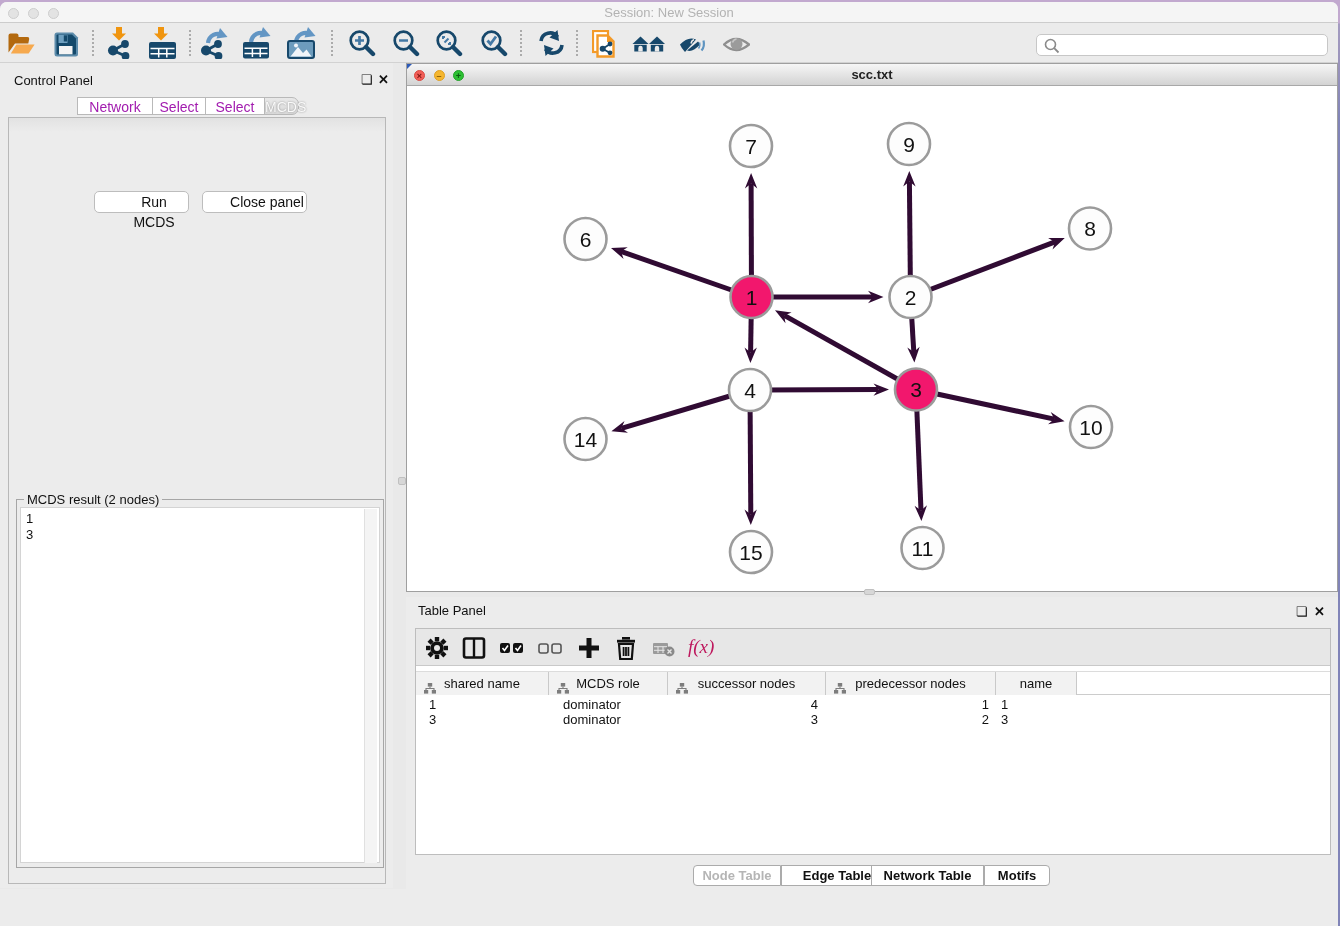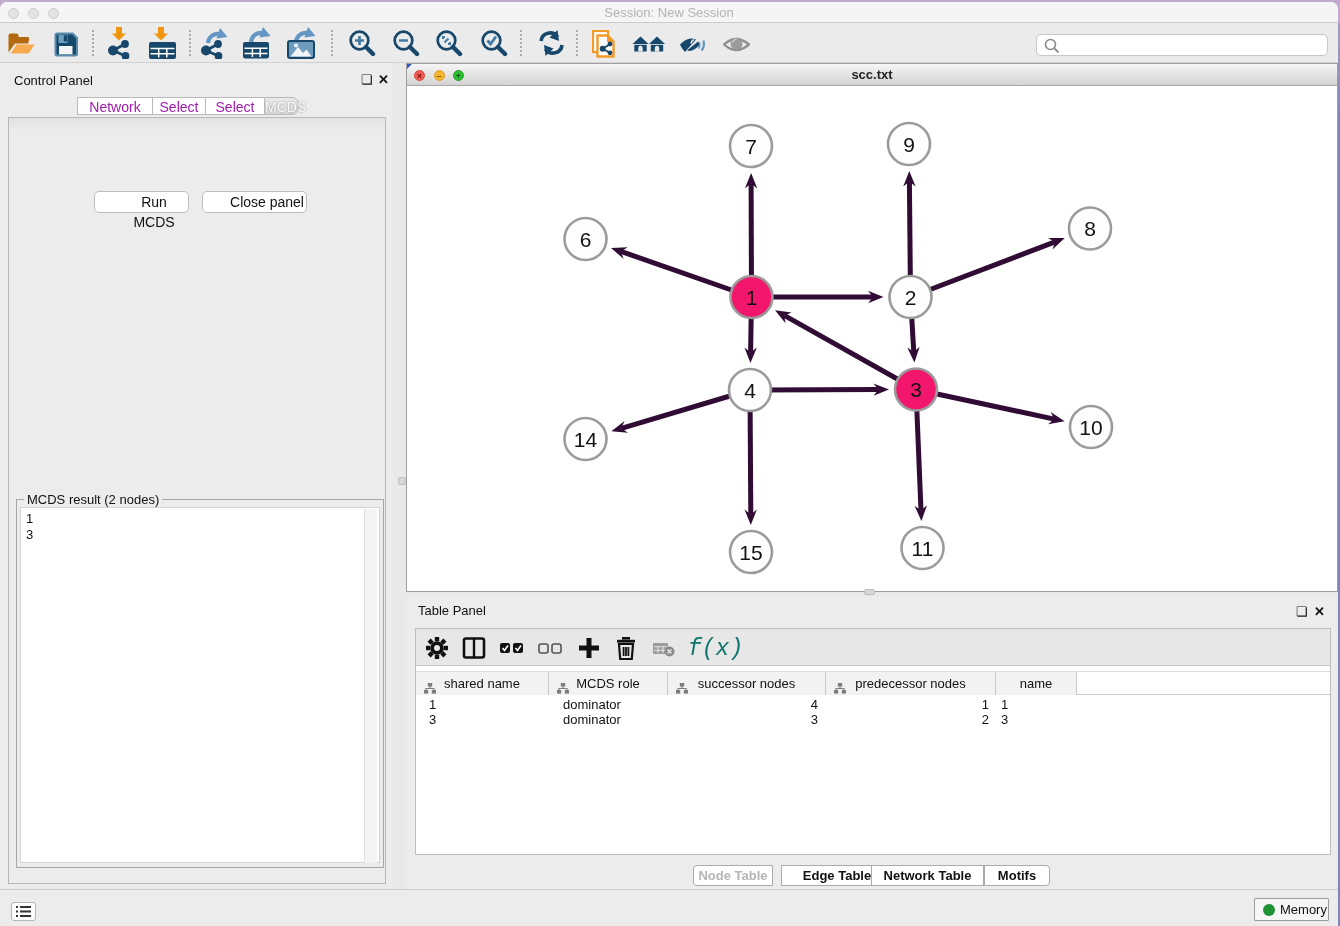--- a/index.html
+++ b/index.html
@@ -313,21 +313,21 @@
             </svg>
             <svg width="22" height="18" style="position:absolute;left:237px;top:11px;">
               <rect x="0" y="3" width="15" height="11" rx="1" fill="#9b9b9b"></rect>
               <line x1="1" y1="6.7" x2="14" y2="6.7" stroke="#e7e7e7" stroke-width="1"></line>
               <line x1="1" y1="10.3" x2="14" y2="10.3" stroke="#e7e7e7" stroke-width="1"></line>
               <line x1="5" y1="6.7" x2="5" y2="13" stroke="#e7e7e7" stroke-width="1"></line>
               <line x1="10" y1="6.7" x2="10" y2="13" stroke="#e7e7e7" stroke-width="1"></line>
               <circle cx="16.5" cy="11.5" r="5" fill="#8a8a8a"></circle>
               <path d="M14.5,9.5 l4,4 M18.5,9.5 l-4,4" stroke="#e7e7e7" stroke-width="1.4"></path>
             </svg>
-            <div style="position:absolute;left:272px;top:7px;font-family:Liberation Mono, monospace;font-style:italic;font-size:23px;color:#0f766e;">f(x)</div>
+            <div style="position:absolute;left:272px;top:7px;font-family:Liberation Serif, serif;font-style:italic;font-size:19px;color:#be185d;">f(x)</div>
           </div>
         <div id="tp-header">
           <div class="hcell" style="left:0;width:133px;"><span class="hicon"><svg width="12" height="11">
                   <g fill="#7d7d7d">
                     <rect x="3.8" y="0" width="4.4" height="3.6"></rect>
                     <rect x="0" y="7" width="4.2" height="3.6"></rect>
                     <rect x="7.8" y="7" width="4.2" height="3.6"></rect>
                   </g>
                   <g stroke="#7d7d7d" stroke-width="1.1" fill="none">
                     <path d="M6,3.6 v2 M2,7 v-1.5 h8 v1.5"></path>
@@ -374,39 +374,22 @@
         </div>
         <div class="trow" style="top:83px;">
           <span class="tc" style="left:13px;">3</span>
           <span class="tc" style="left:147px;">dominator</span>
           <span class="tc" style="left:252px;width:150px;text-align:right;">3</span>
           <span class="tc" style="left:410px;width:163px;text-align:right;">2</span>
           <span class="tc" style="left:585px;">3</span>
         </div>
       </div>
       <div id="tp-tabs">
-        <div class="btab" style="left:0;width:80px;border-radius:4px 0 0 4px;color:#b5b5b5;text-shadow:0 1px 0 #fff;">Node Table</div>
+        <div class="btab" style="left:0;width:88px;border-radius:4px 0 0 4px;color:#b5b5b5;text-shadow:0 1px 0 #fff;">Node Table</div>
         <div class="btab" style="left:88px;width:112px;">Edge Table</div>
         <div class="btab" style="left:178px;width:113px;">Network Table</div>
         <div class="btab" style="left:291px;width:66px;border-radius:0 4px 4px 0;">Motifs</div>
       </div>
     </div>
     <div style="position:absolute;left:398px;top:414px;width:8px;height:8px;background:#d7d7d7;border:1px solid #c0c0c0;border-radius:2px;"></div>
     <div style="position:absolute;left:864px;top:526px;width:11px;height:6px;background:#d7d7d7;border:1px solid #c0c0c0;border-radius:2px;"></div>
   </div>
-  <div id="statusbar">
-    <div id="listbtn">
-      <svg width="15" height="11" style="position:absolute;left:4px;top:3px;">
-        <g fill="#333">
-            <rect x="0" y="0" width="2" height="2"></rect>
-            <rect x="4" y="0" width="11" height="2"></rect>
-        <rect x="0" y="4.5" width="2" height="2"></rect>
-            <rect x="4" y="4.5" width="11" height="2"></rect>
-        <rect x="0" y="9" width="2" height="2"></rect>
-            <rect x="4" y="9" width="11" height="2"></rect>
-          </g>
-      </svg>
-    </div>
-    <div id="mem"><svg width="12" height="12" style="position:absolute;left:8px;top:5px;">
-          <circle cx="6" cy="6" r="6" fill="#1f9333"></circle>
-        </svg><span style="margin-left:25px;">Memory</span></div>
-  </div>
 </div>
 
 </body></html>

